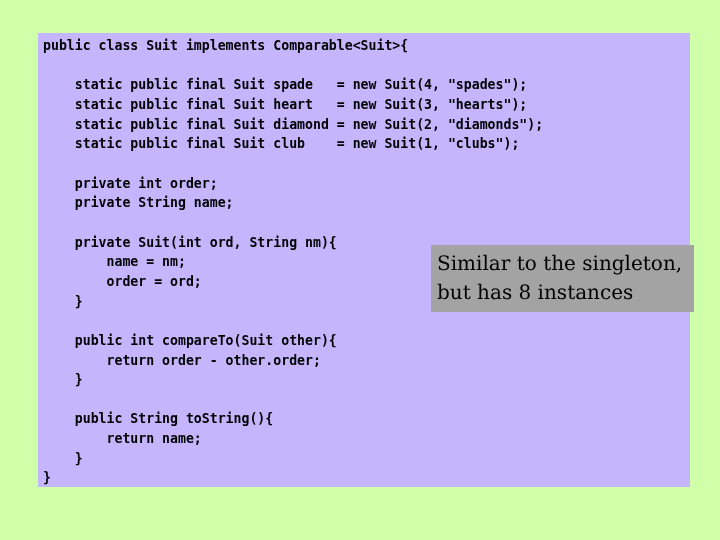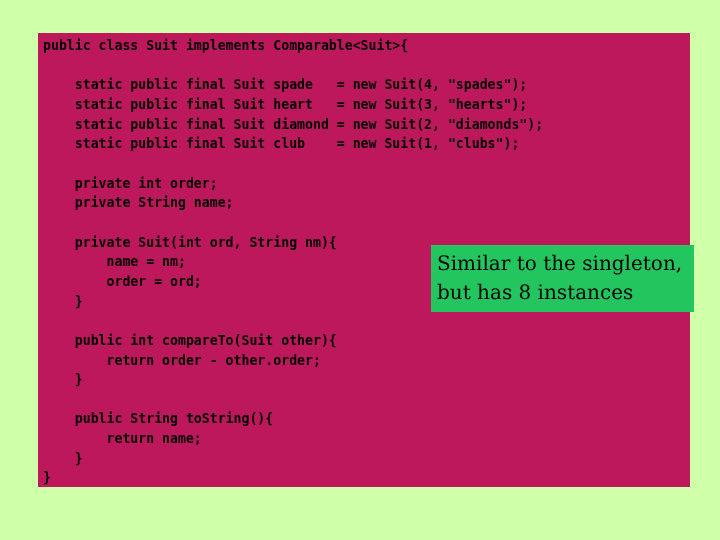--- a/index.html
+++ b/index.html
@@ -23,21 +23,21 @@
     background: #cfffa8;
   }
 
   
   #code-panel {
     position: absolute;
     left: 38px;
     top: 33px;
     width: 652px;
     height: 454px;
-    background: #be185d;
+    background: #c4b5fd;
     box-sizing: border-box;
   }
 
   #code-listing {
     position: absolute;
     left: 5px;
     top: 3px;
     margin: 0;
     padding: 0;
     font-family: "DejaVu Sans Mono", "Liberation Mono", monospace;
@@ -50,21 +50,21 @@
     -webkit-font-smoothing: none;
   }
 
   
   #callout {
     position: absolute;
     left: 431px;
     top: 245px;
     width: 263px;
     height: 67px;
-    background: #22c55e;
+    background: #a3a3a3;
     box-sizing: border-box;
     padding: 4px 0 0 6px;
   }
 
   #callout .callout-line {
     font-family: "DejaVu Serif", "Liberation Serif", serif;
     font-size: 20px;
     line-height: 29px;
     color: #000000;
     white-space: pre;

